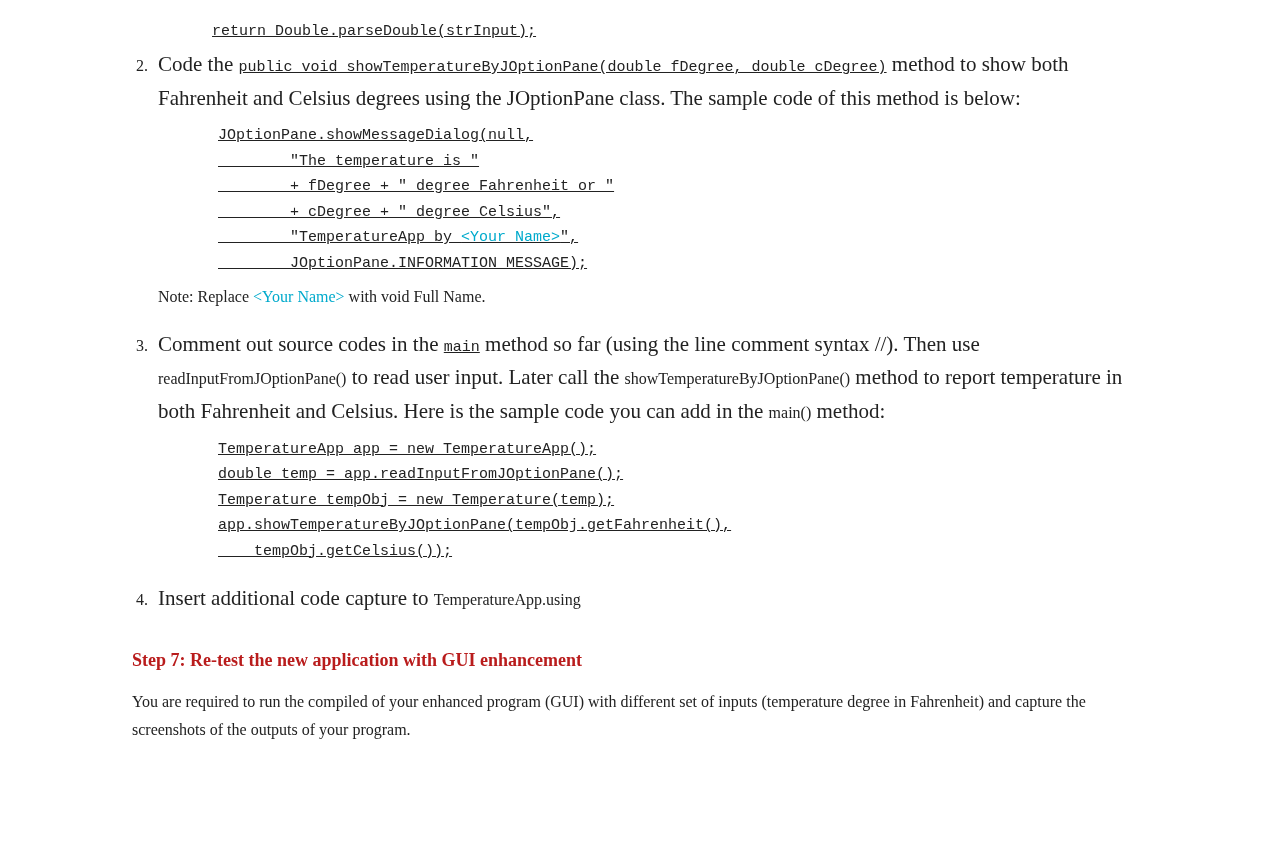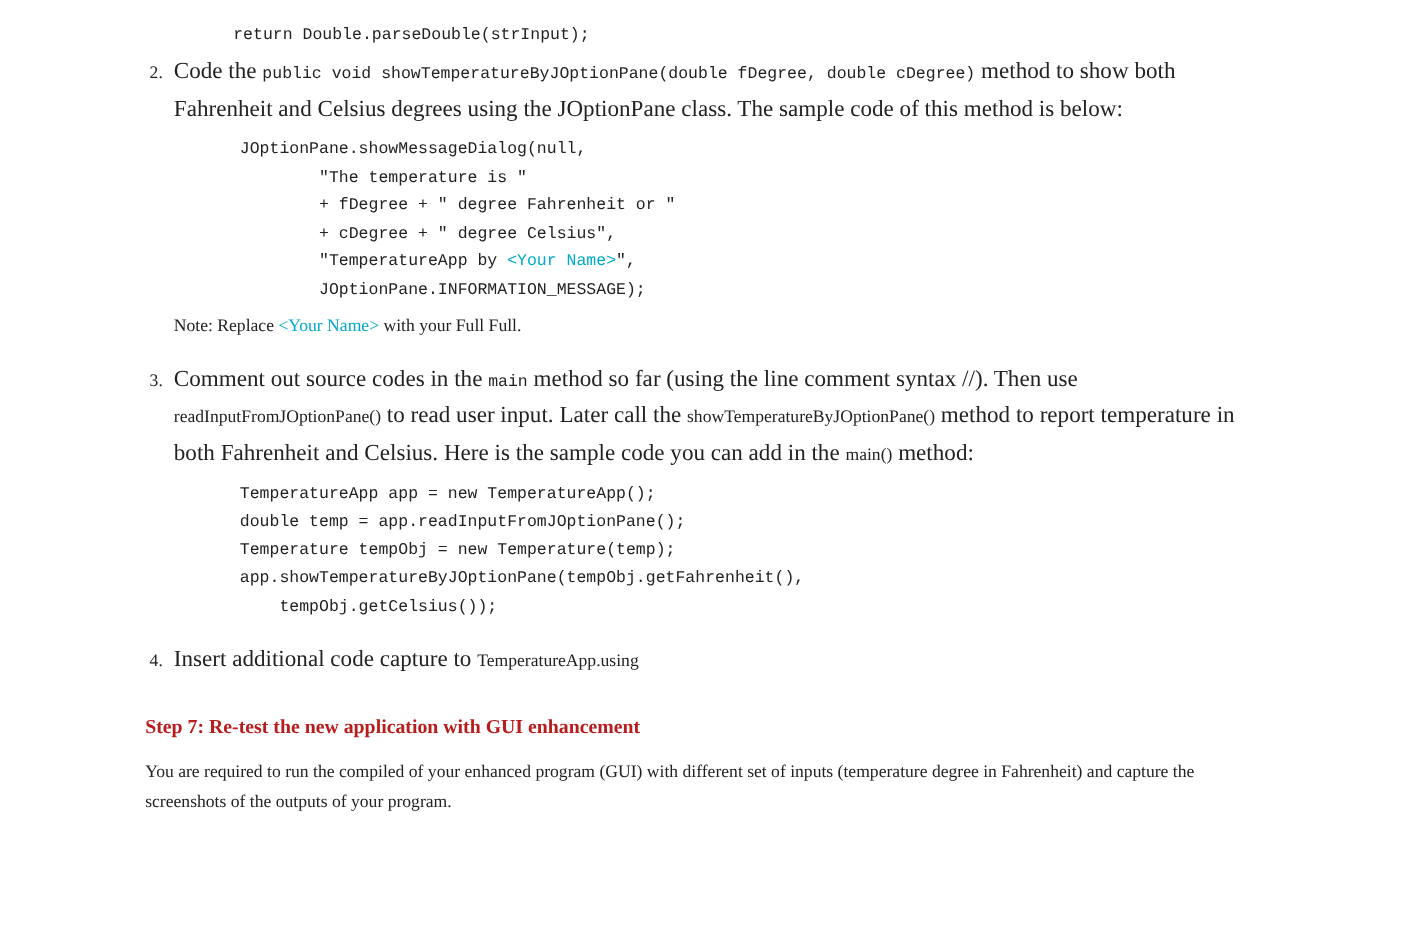--- a/index.html
+++ b/index.html
@@ -33,20 +33,21 @@
 
     .list-item-text {
       font-size: 21px;
       color: #222222;
     }
 
     code, .code-inline {
       font-family: 'Courier New', Courier, monospace;
       font-size: 15px;
       color: #222222;
+      text-decoration: underline;
     }
 
     .code-block {
       font-family: 'Courier New', Courier, monospace;
       font-size: 15px;
       color: #222222;
       display: block;
       margin: 8px 0 8px 60px;
       line-height: 1.7;
       white-space: pre;
@@ -102,21 +103,21 @@
     <li>
       <span class="list-item-text">Code the </span><code class="code-inline">public void showTemperatureByJOptionPane(double fDegree, double cDegree)</code><span class="list-item-text"> method to show both Fahrenheit and Celsius degrees using the JOptionPane class. The sample code of this method is below:</span>
       <br>
       <code class="code-block">JOptionPane.showMessageDialog(null,
         "The temperature is "
         + fDegree + " degree Fahrenheit or "
         + cDegree + " degree Celsius",
         "TemperatureApp by <span class="cyan-link">&lt;Your Name&gt;</span>",
         JOptionPane.INFORMATION_MESSAGE);</code>
       <div class="note-text">
-        <span>Note: Replace </span><a class="cyan-link">&lt;Your Name&gt;</a><span> with your Full Full.</span>
+        <span>Note: Replace </span><a class="cyan-link">&lt;Your Name&gt;</a><span> with void Full Name.</span>
       </div>
     </li>
 
     <li>
       <span class="list-item-text">Comment out source codes in the </span><code class="code-inline">main</code><span class="list-item-text"> method so far (using the line comment syntax //). Then use </span><span class="bold-text">readInputFromJOptionPane()</span><span class="list-item-text"> to read user input. Later call the </span><span class="bold-text">showTemperatureByJOptionPane()</span><span class="list-item-text"> method to report temperature in both Fahrenheit and Celsius. Here is the sample code you can add in the </span><span class="bold-text">main()</span><span class="list-item-text"> method:</span>
       <br>
       <code class="code-block">TemperatureApp app = new TemperatureApp();
 double temp = app.readInputFromJOptionPane();
 Temperature tempObj = new Temperature(temp);
 app.showTemperatureByJOptionPane(tempObj.getFahrenheit(),

